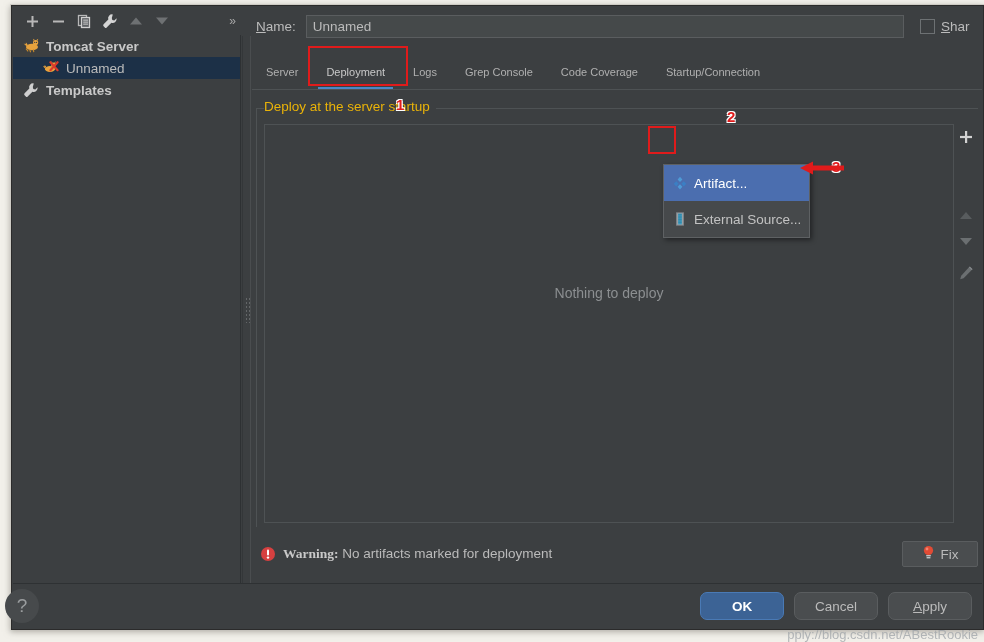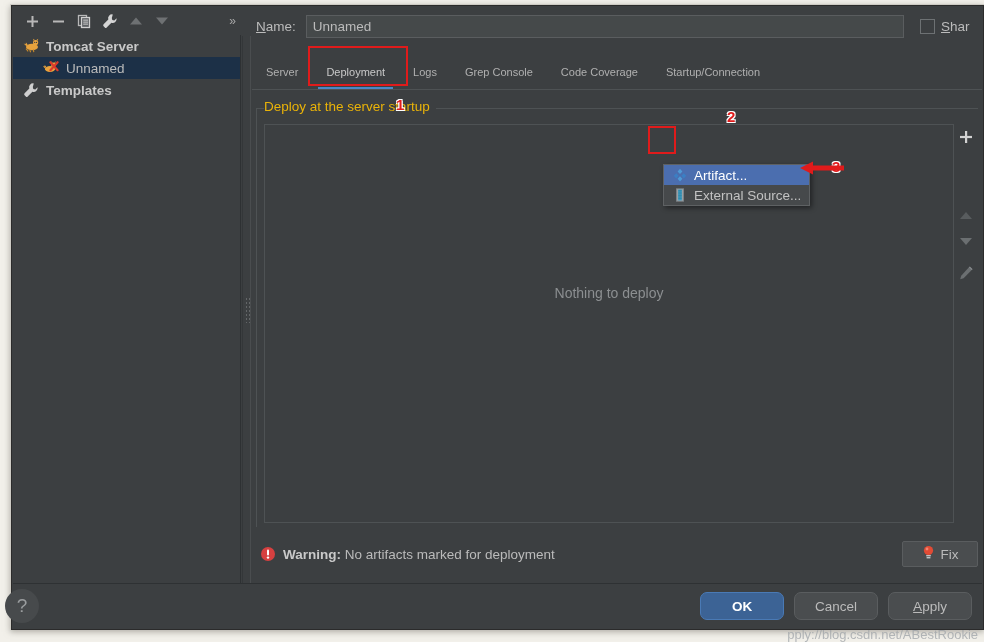--- a/index.html
+++ b/index.html
@@ -276,21 +276,21 @@
     left: 651px; top: 158px;
     width: 147px;
     background: #46494b;
     border: 1px solid #5e6163;
     box-shadow: 2px 2px 5px rgba(0,0,0,0.45);
     z-index: 30;
     box-sizing: border-box;
   }
   .popup-item {
     display: flex; align-items: center;
-    height: 20px;
+    height: 36px;
     padding-left: 8px;
     color: #c2c2c2;
     font-size: 13.5px;
     white-space: nowrap;
     cursor: default;
   }
   .popup-item.sel { background: #4b6eaf; color: #ffffff; }
   .popup-ico {
     width: 16px; height: 14px;
     margin-right: 6px;
@@ -306,21 +306,21 @@
     display: flex; align-items: center;
   }
   #warn-icon {
     width: 16px; height: 16px;
     margin-right: 7px; margin-left: 4px;
     flex: 0 0 auto;
   }
   #warn-text {
     color: #bbbbbb; font-size: 13.5px;
   }
-  #warn-text b { color: #c9c9c9; }
+  #warn-text b { color: #c9c9c9; font-family: Liberation Serif, serif; }
   #fix-btn {
     margin-left: auto;
     height: 26px;
     min-width: 76px;
     background: #4a4d4f;
     border: 1px solid #5a5d5f;
     border-radius: 2px;
     display: flex; align-items: center; justify-content: center;
     gap: 6px;
     color: #bbbbbb;

